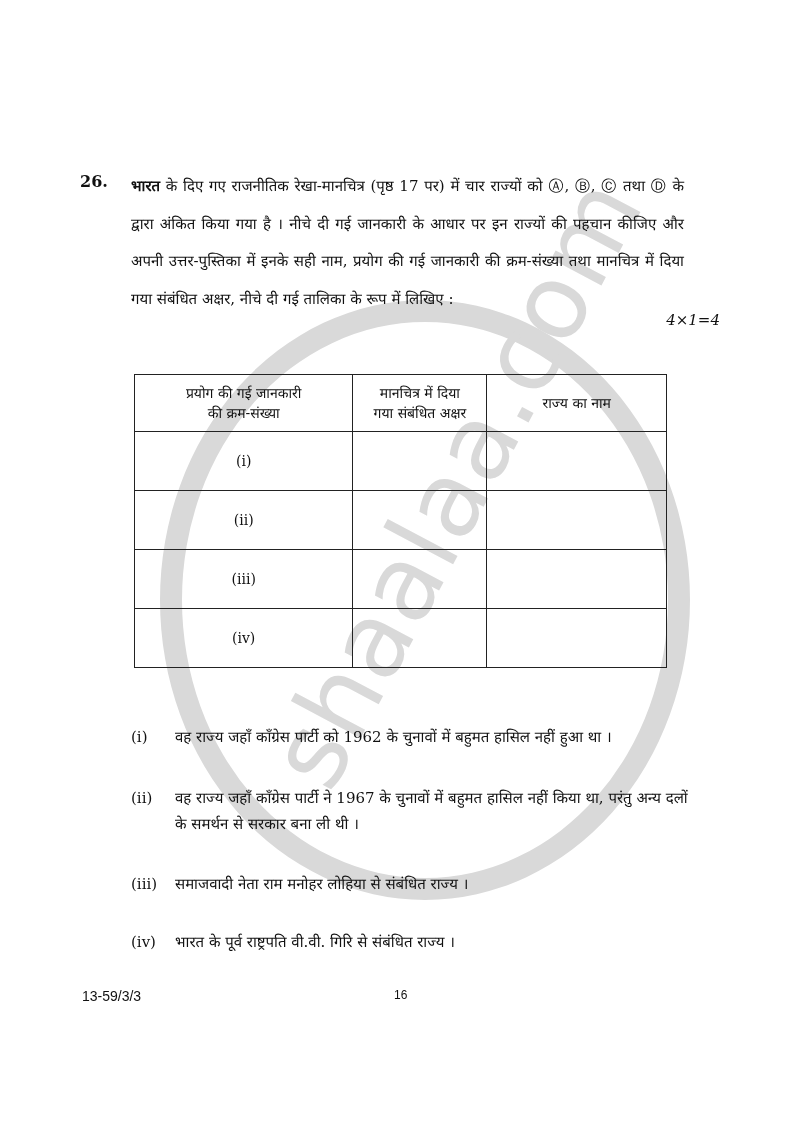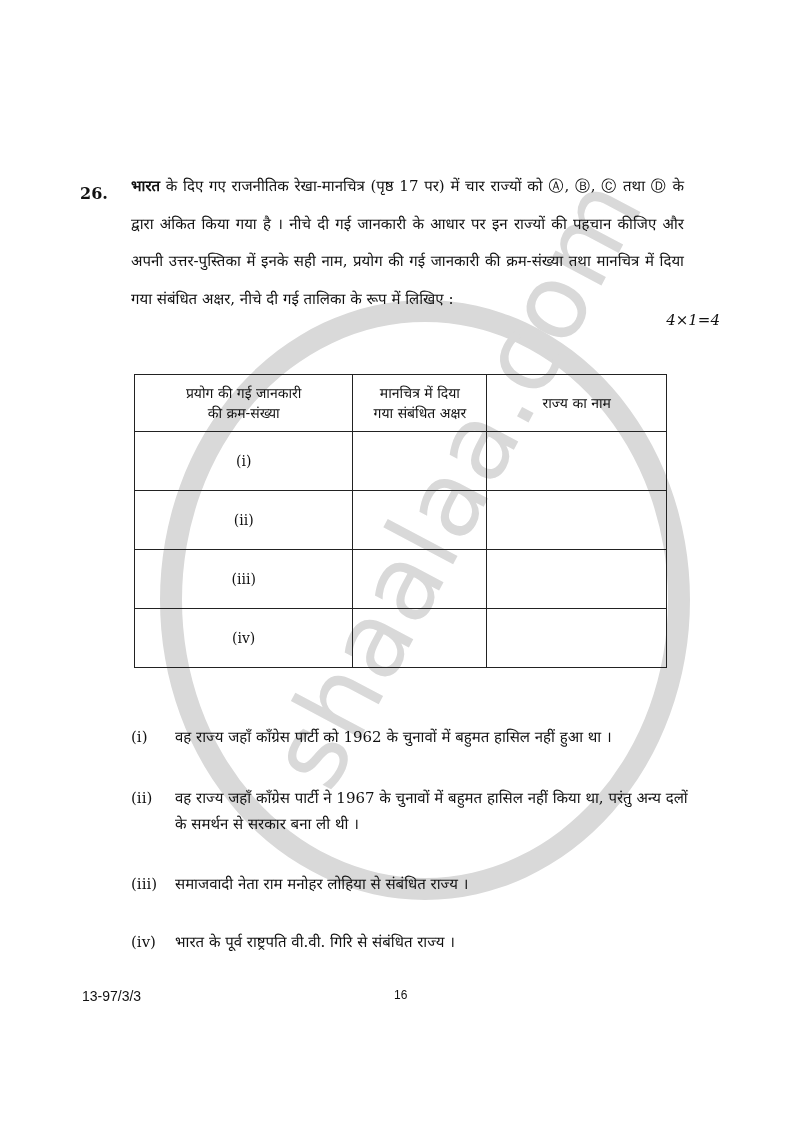--- a/index.html
+++ b/index.html
@@ -4,21 +4,21 @@
 <style>
   html, body { margin: 0; padding: 0; background: #ffffff; }
   body { width: 800px; height: 1131px; position: relative; overflow: hidden;
          font-family: "DejaVu Serif", "Liberation Serif", serif; color: #111; }
   .watermark-circle { position: absolute; left: 160px; top: 300px; width: 530px; height: 600px;
          border: 22px solid #d9d9d9; border-radius: 50%; box-sizing: border-box; z-index: 0; }
   .watermark-text { position: absolute; left: 150px; top: 470px; width: 560px; text-align: center;
          transform: rotate(-62deg); font-family: "DejaVu Sans", sans-serif; font-size: 104px;
          color: #d9d9d9; z-index: 0; letter-spacing: 1px; }
   .content { position: absolute; inset: 0; z-index: 1; }
-  .qnum { position: absolute; left: 80px; top: 172px; font-weight: bold; font-size: 16px; margin-top: 12px; }
+  .qnum { position: absolute; left: 80px; top: 172px; font-weight: bold; font-size: 16px; }
   .qtext { position: absolute; left: 131px; top: 168px; width: 553px; font-size: 15px; line-height: 37.5px; text-align: justify; }
   .qtext b { font-weight: bold; margin-top: 36px; }
   .marks { position: absolute; right: 80px; top: 311px; font-style: italic; font-size: 15px; }
   table.answer { position: absolute; left: 134px; top: 374px; width: 533px; border-collapse: collapse; font-size: 14px; }
   table.answer td, table.answer th { border: 1.5px solid #222; text-align: center; font-weight: normal; padding: 0; }
   table.answer th { height: 56px; line-height: 20px; }
   table.answer td { height: 58px; }
   .c1 { width: 219px; } .c2 { width: 134px; } .c3 { width: 180px; }
   .clue { position: absolute; left: 131px; font-size: 15px; line-height: 26px; }
   .clue .roman { position: absolute; left: 0; width: 40px; }
@@ -78,15 +78,15 @@
   </div>
   <div class="clue" style="top:871px;">
     <span class="roman">(iii)</span>
     <span class="txt">समाजवादी नेता राम मनोहर लोहिया से संबंधित राज्य ।</span>
   </div>
   <div class="clue" style="top:929px;">
     <span class="roman">(iv)</span>
     <span class="txt">भारत के पूर्व राष्ट्रपति वी.वी. गिरि से संबंधित राज्य ।</span>
   </div>
 
-  <div class="footer-code">13-97/3/3</div>
+  <div class="footer-code">13-59/3/3</div>
   <div class="footer-page">16</div>
 </div>
 
 </body></html>

